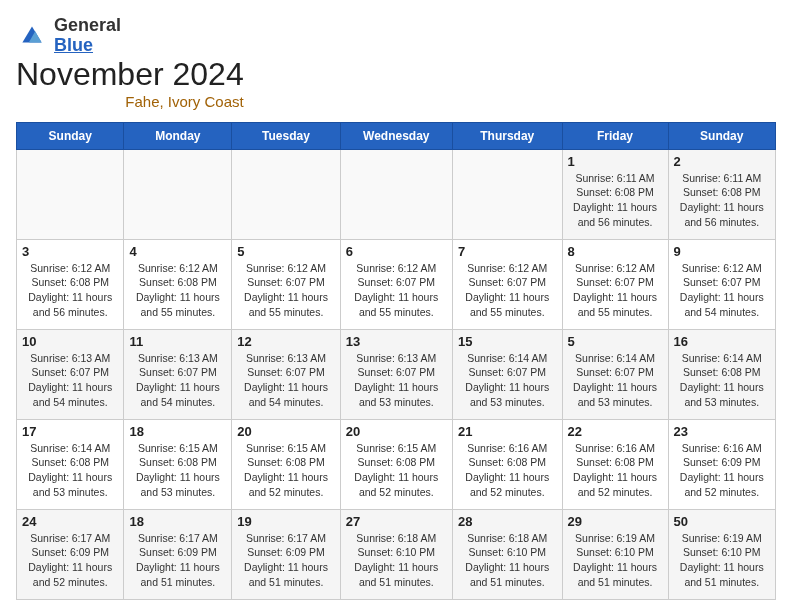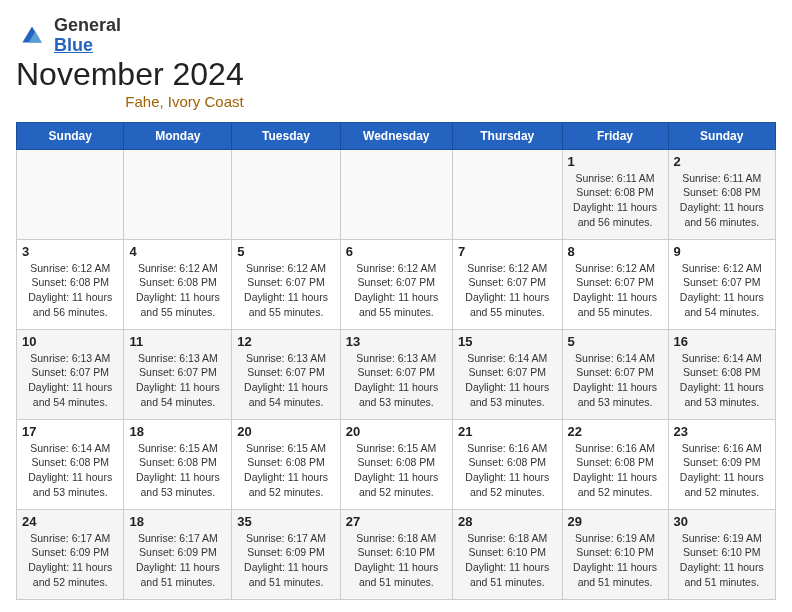--- a/index.html
+++ b/index.html
@@ -231,34 +231,34 @@
       <tr>
         <td>
           <span class="day-num">24</span>
           <div class="day-detail">Sunrise: 6:17 AM<br>Sunset: 6:09 PM<br>Daylight: 11 hours and 52 minutes.</div>
         </td>
         <td>
           <span class="day-num">18</span>
           <div class="day-detail">Sunrise: 6:17 AM<br>Sunset: 6:09 PM<br>Daylight: 11 hours and 51 minutes.</div>
         </td>
         <td>
-          <span class="day-num">35</span>
+          <span class="day-num">19</span>
           <div class="day-detail">Sunrise: 6:17 AM<br>Sunset: 6:09 PM<br>Daylight: 11 hours and 51 minutes.</div>
         </td>
         <td>
           <span class="day-num">27</span>
           <div class="day-detail">Sunrise: 6:18 AM<br>Sunset: 6:10 PM<br>Daylight: 11 hours and 51 minutes.</div>
         </td>
         <td>
           <span class="day-num">28</span>
           <div class="day-detail">Sunrise: 6:18 AM<br>Sunset: 6:10 PM<br>Daylight: 11 hours and 51 minutes.</div>
         </td>
         <td>
           <span class="day-num">29</span>
           <div class="day-detail">Sunrise: 6:19 AM<br>Sunset: 6:10 PM<br>Daylight: 11 hours and 51 minutes.</div>
         </td>
         <td>
-          <span class="day-num">30</span>
+          <span class="day-num">50</span>
           <div class="day-detail">Sunrise: 6:19 AM<br>Sunset: 6:10 PM<br>Daylight: 11 hours and 51 minutes.</div>
         </td>
       </tr>
     </tbody>
 </table>
 
 </body></html>

